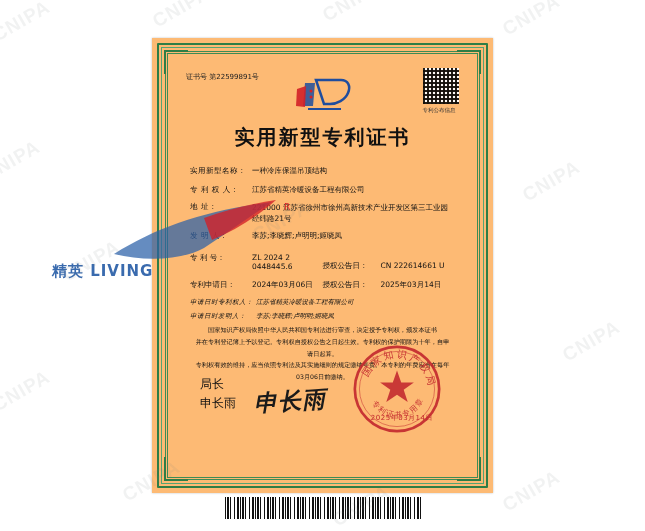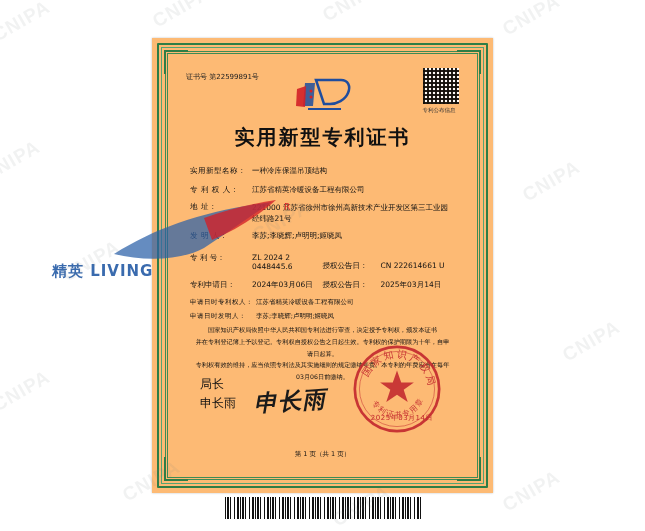--- a/index.html
+++ b/index.html
@@ -374,21 +374,21 @@
         <div class="half">
           <div class="lbl">专利申请日：</div>
           <div class="val">2024年03月06日</div>
         </div>
         <div class="half right">
           <div class="lbl">授权公告日：</div>
           <div class="val">2025年03月14日</div>
         </div>
       </div>
 
-      <div class="small-fields" style="margin-top:8px;">
+      <div class="small-fields" style="margin-top:8px;font-style:italic;">
         <div class="row">
           <div class="lbl">申请日时专利权人：</div>
           <div class="val">江苏省精英冷暖设备工程有限公司</div>
         </div>
         <div class="row">
           <div class="lbl">申请日时发明人：</div>
           <div class="val">李苏;李晓辉;卢明明;姬晓凤</div>
         </div>
       </div>
     </div>
@@ -415,21 +415,20 @@
       </defs>
       <text font-size="13" fill="#c2272d" font-family="DejaVu Sans, sans-serif" letter-spacing="3" opacity="0.92">
         <textPath href="#sealTop" startOffset="12%">国家知识产权局</textPath>
       </text>
       <text font-size="10" fill="#c2272d" font-family="DejaVu Sans, sans-serif" letter-spacing="2" opacity="0.9">
         <textPath href="#sealBot" startOffset="16%">专利证书专用章</textPath>
       </text>
     </svg>
     <div class="seal-date">2025年03月14日</div>
 
-    <div class="page-foot">第 1 页（共 1 页）</div>
   </div>
 </div>
 
 <svg class="overlay-mark" viewBox="0 0 200 80">
   <path d="M6 62 C50 34 100 18 164 10 C140 26 120 40 96 56 C74 68 38 70 6 62 Z" fill="#2a5fa8" opacity="0.72"></path>
   <path d="M96 26 C118 18 142 12 168 8 C150 24 128 38 104 48 Z" fill="#d32027" opacity="0.78"></path>
   <text x="176" y="18" font-size="9" fill="#d32027" font-family="DejaVu Sans, sans-serif">R</text>
 </svg>
 <div class="overlay-text">精英 LIVING</div>
 

